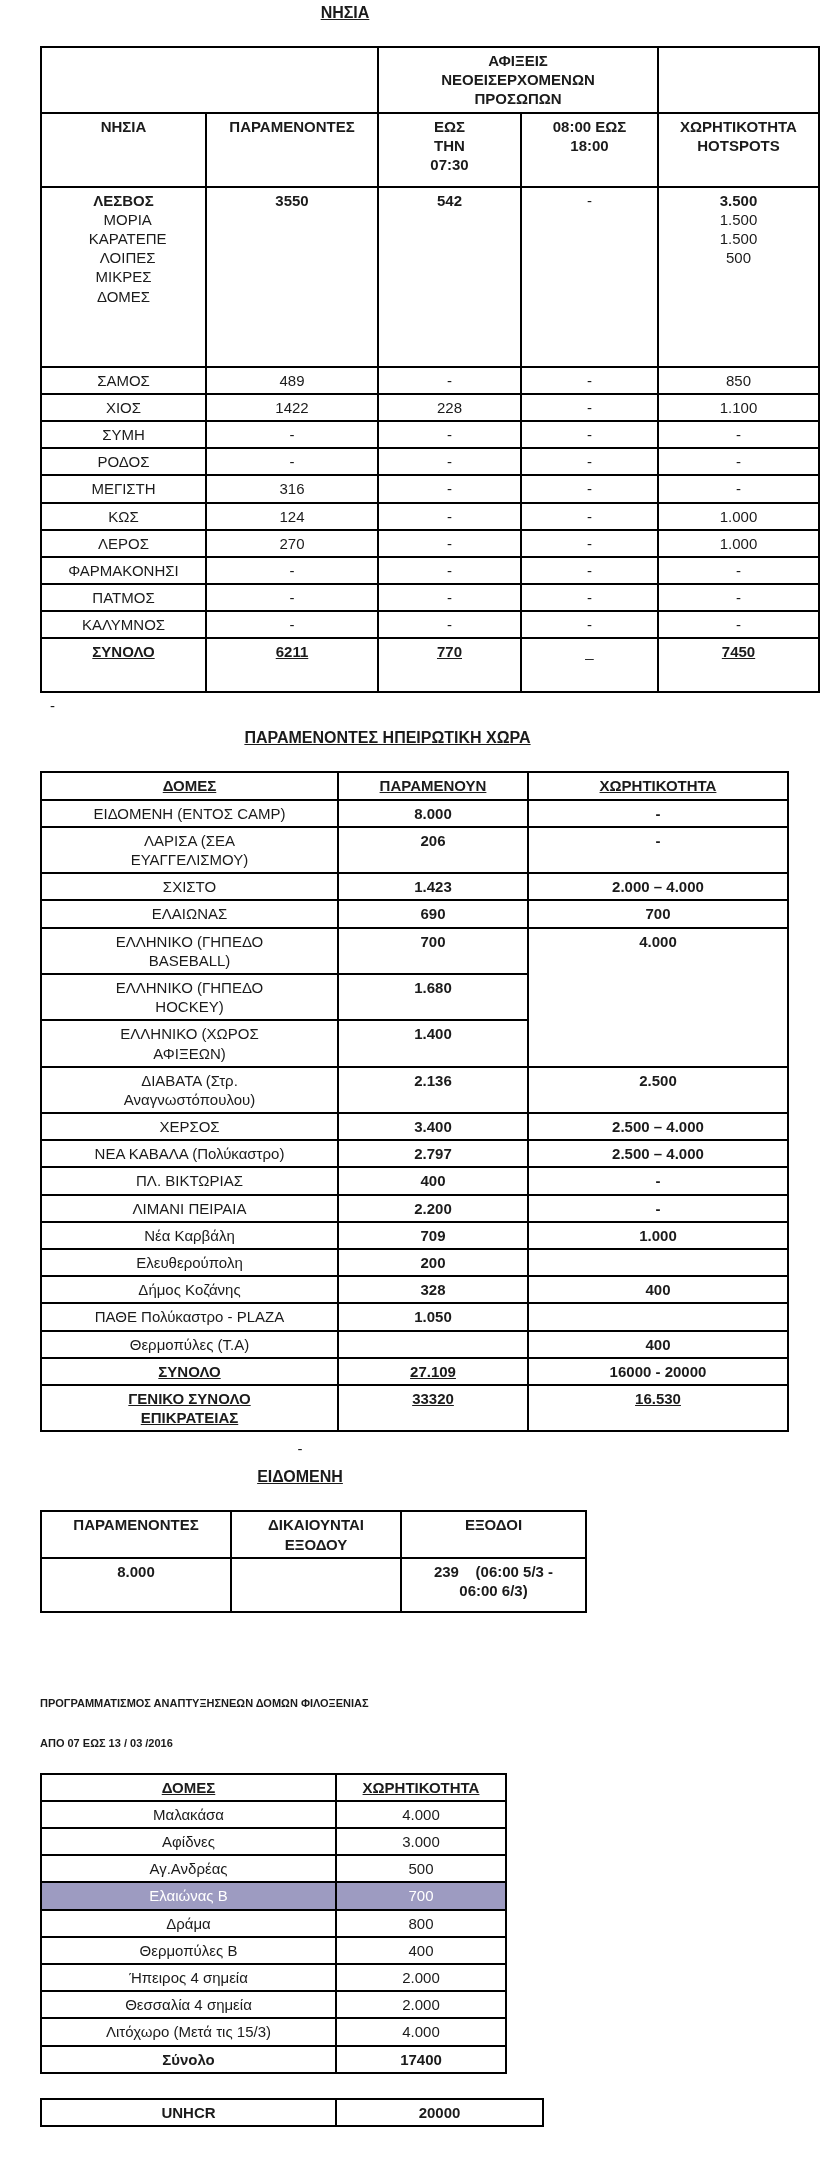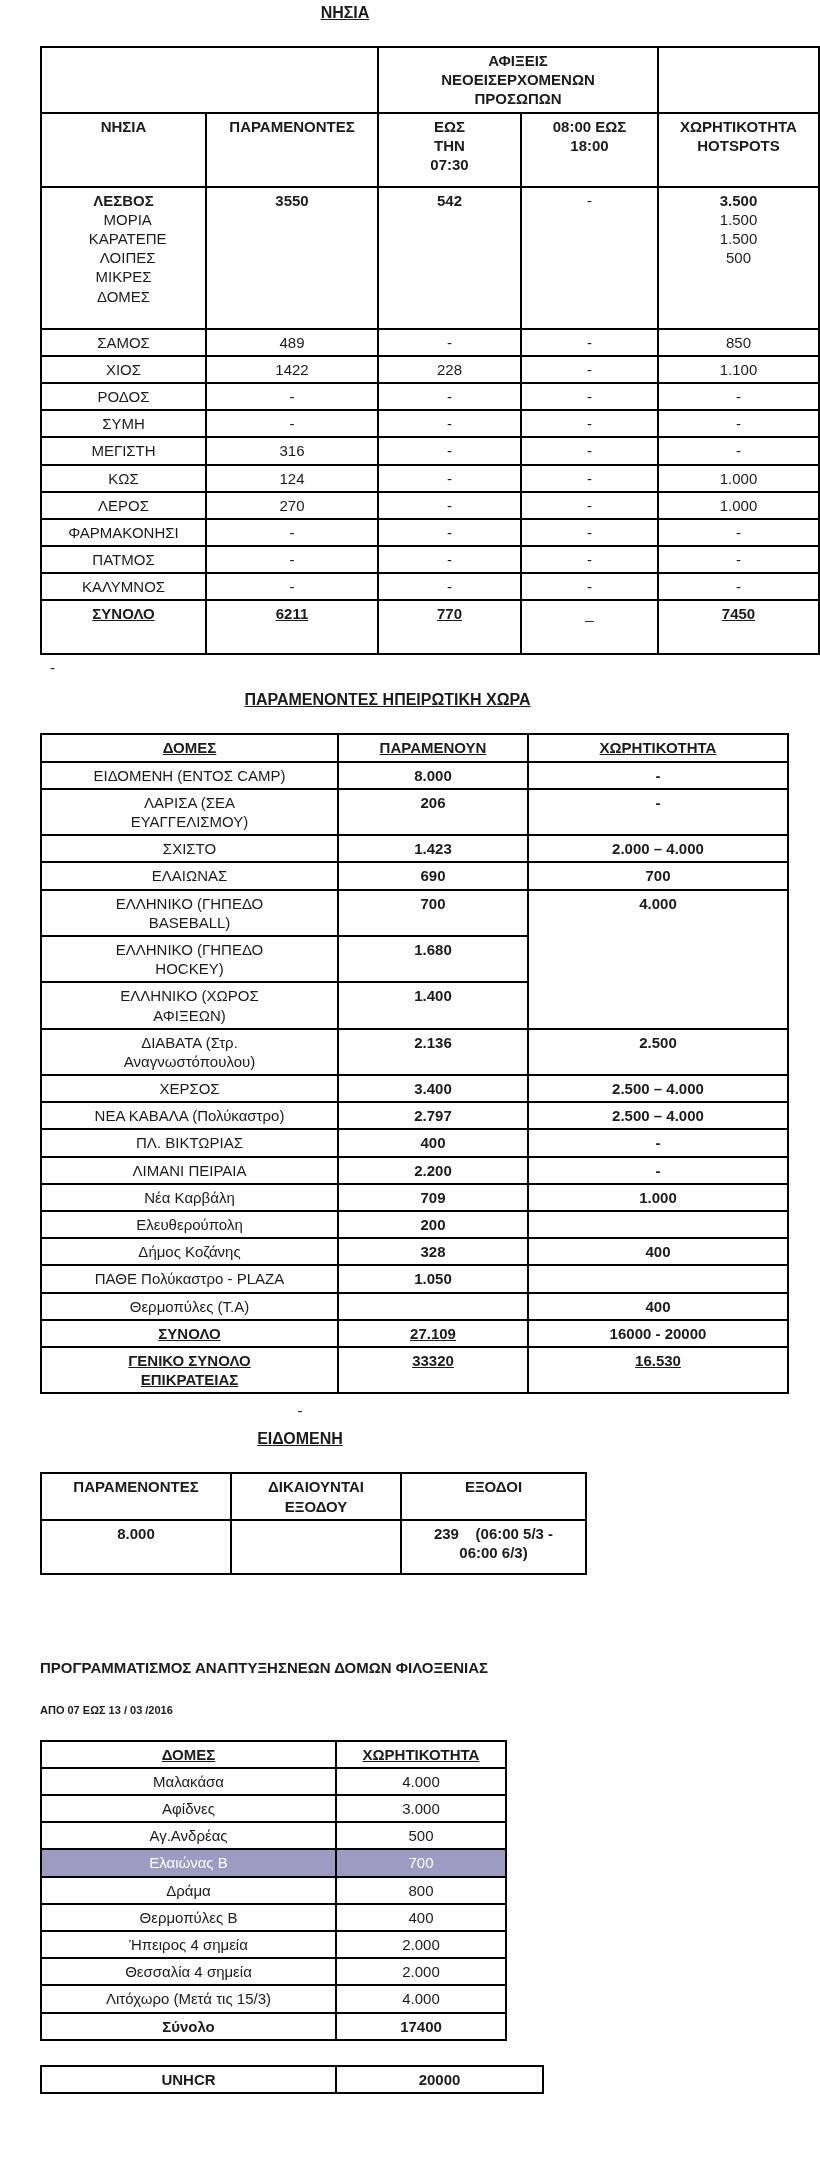--- a/index.html
+++ b/index.html
@@ -25,31 +25,31 @@
   td .sub{white-space:pre-wrap;font-weight:normal;text-decoration:none;}
   td.b{font-weight:bold;}
   td.u .main{text-decoration:underline;}
   td.l{text-align:left;padding-left:7px;}
   td.nb{border:none;}
   td.vb{vertical-align:bottom;}
 
   .tbl-islands{margin-top:16px;width:778px;}
   tr.band>td{height:64px;}
   tr.ihead>td{height:74px;}
-  tr.lesvos>td{height:142px;}
+  tr.lesvos>td{height:180px;}
   tr.itotal>td{height:54px;}
 
   .tbl-mainland{margin-top:22px;width:747px;}
   tr.mhead>td{height:27px;}
 
   .tbl-idomeni{margin-top:24px;width:545px;}
   tr.idhead>td{height:46px;}
   tr.idrow>td{height:54px;}
 
-  .plan-heading{margin:84px 0 0 40px;font-size:15px;font-weight:bold;}
+  .plan-heading{margin:84px 0 0 40px;font-size:11px;font-weight:bold;}
   .plan-period{margin:28px 0 0 40px;font-size:11px;font-weight:bold;}
   .tbl-planning{margin-top:18px;width:465px;}
   tr.hl>td{background:var(--hl,#9d9bc1);color:var(--hlt,#ffffff);}
 
   .tbl-unhcr{margin-top:50px;width:502px;}
 </style>
 </head>
 <body>
 
 <div class="page">
@@ -155,38 +155,38 @@
           </td>
           <td>
             <div class="main">-</div>
           </td>
           <td>
             <div class="main">1.100</div>
           </td>
         </tr>
         <tr>
           <td class="l">
+            <div class="main">ΣΥΜΗ</div>
+          </td>
+          <td>
+            <div class="main">-</div>
+          </td>
+          <td>
+            <div class="main">-</div>
+          </td>
+          <td>
+            <div class="main">-</div>
+          </td>
+          <td>
+            <div class="main">-</div>
+          </td>
+        </tr>
+        <tr>
+          <td class="l">
             <div class="main">ΡΟΔΟΣ</div>
-          </td>
-          <td>
-            <div class="main">-</div>
-          </td>
-          <td>
-            <div class="main">-</div>
-          </td>
-          <td>
-            <div class="main">-</div>
-          </td>
-          <td>
-            <div class="main">-</div>
-          </td>
-        </tr>
-        <tr>
-          <td class="l">
-            <div class="main">ΣΥΜΗ</div>
           </td>
           <td>
             <div class="main">-</div>
           </td>
           <td>
             <div class="main">-</div>
           </td>
           <td>
             <div class="main">-</div>
           </td>

